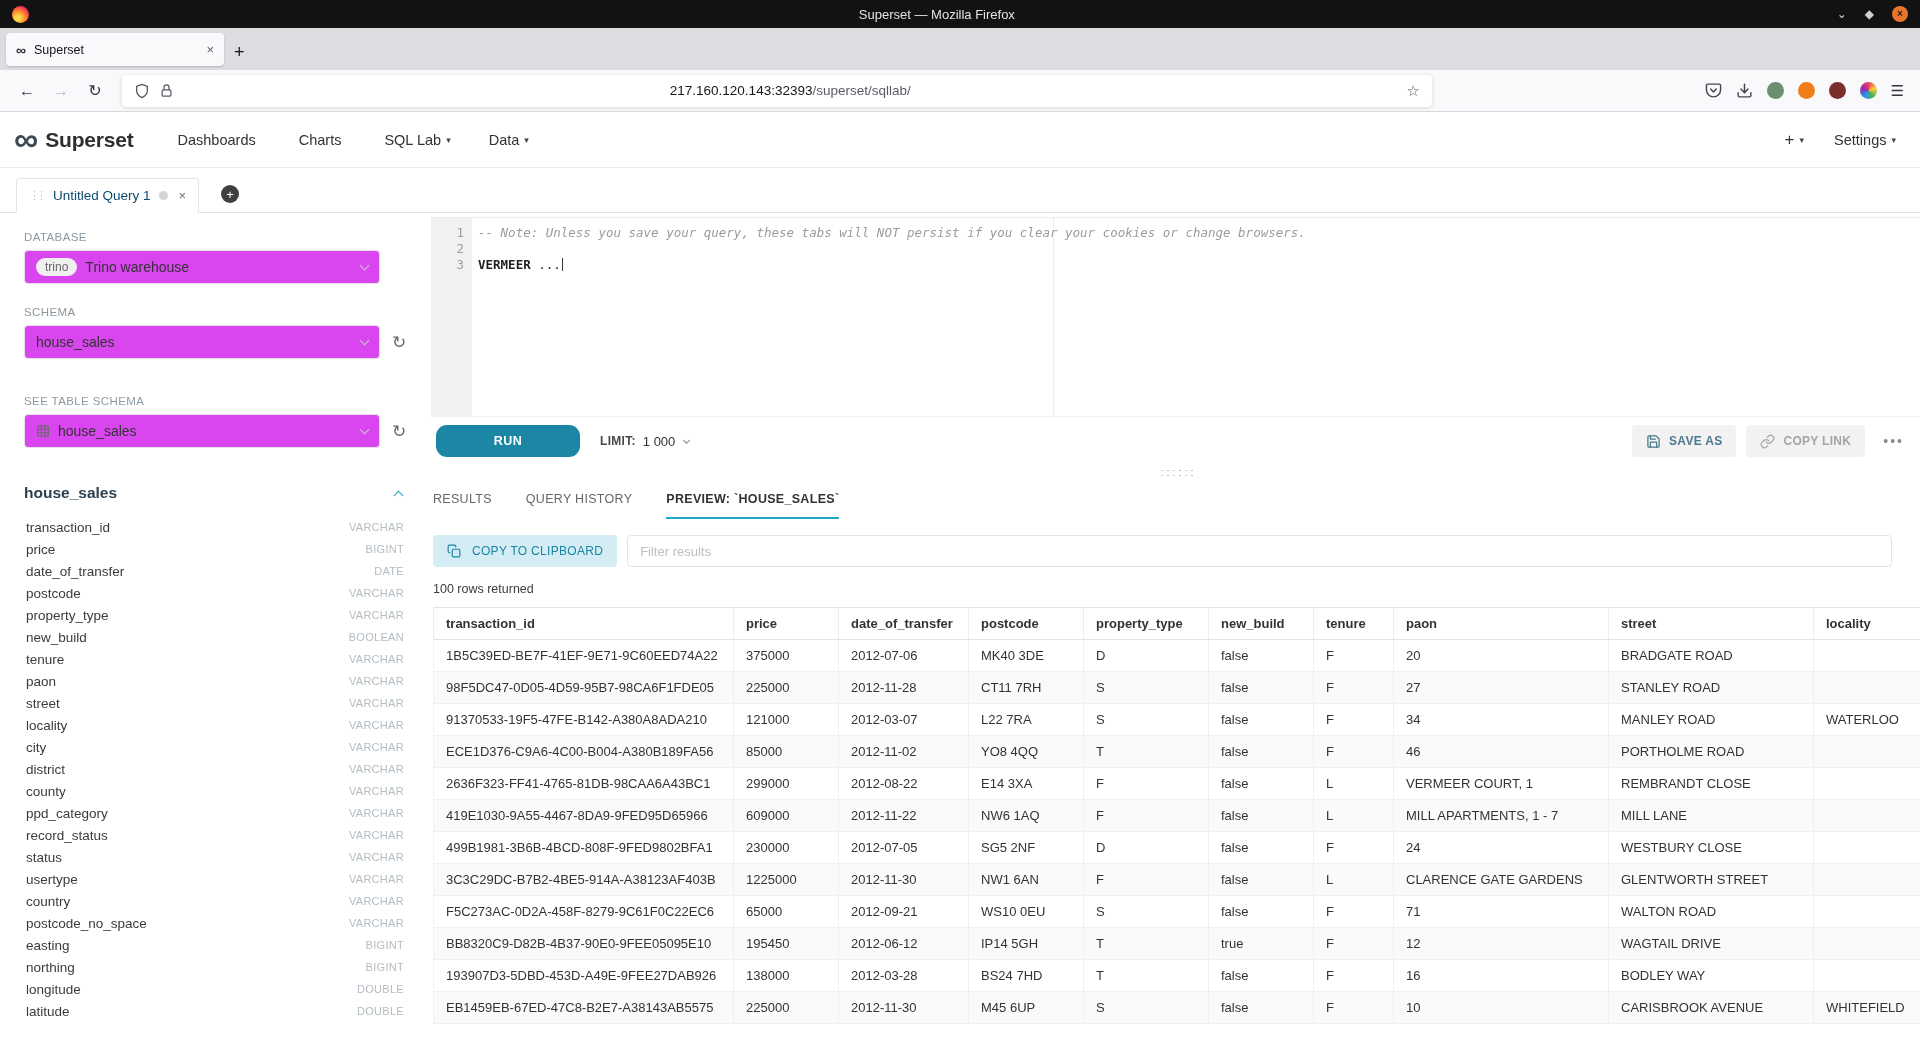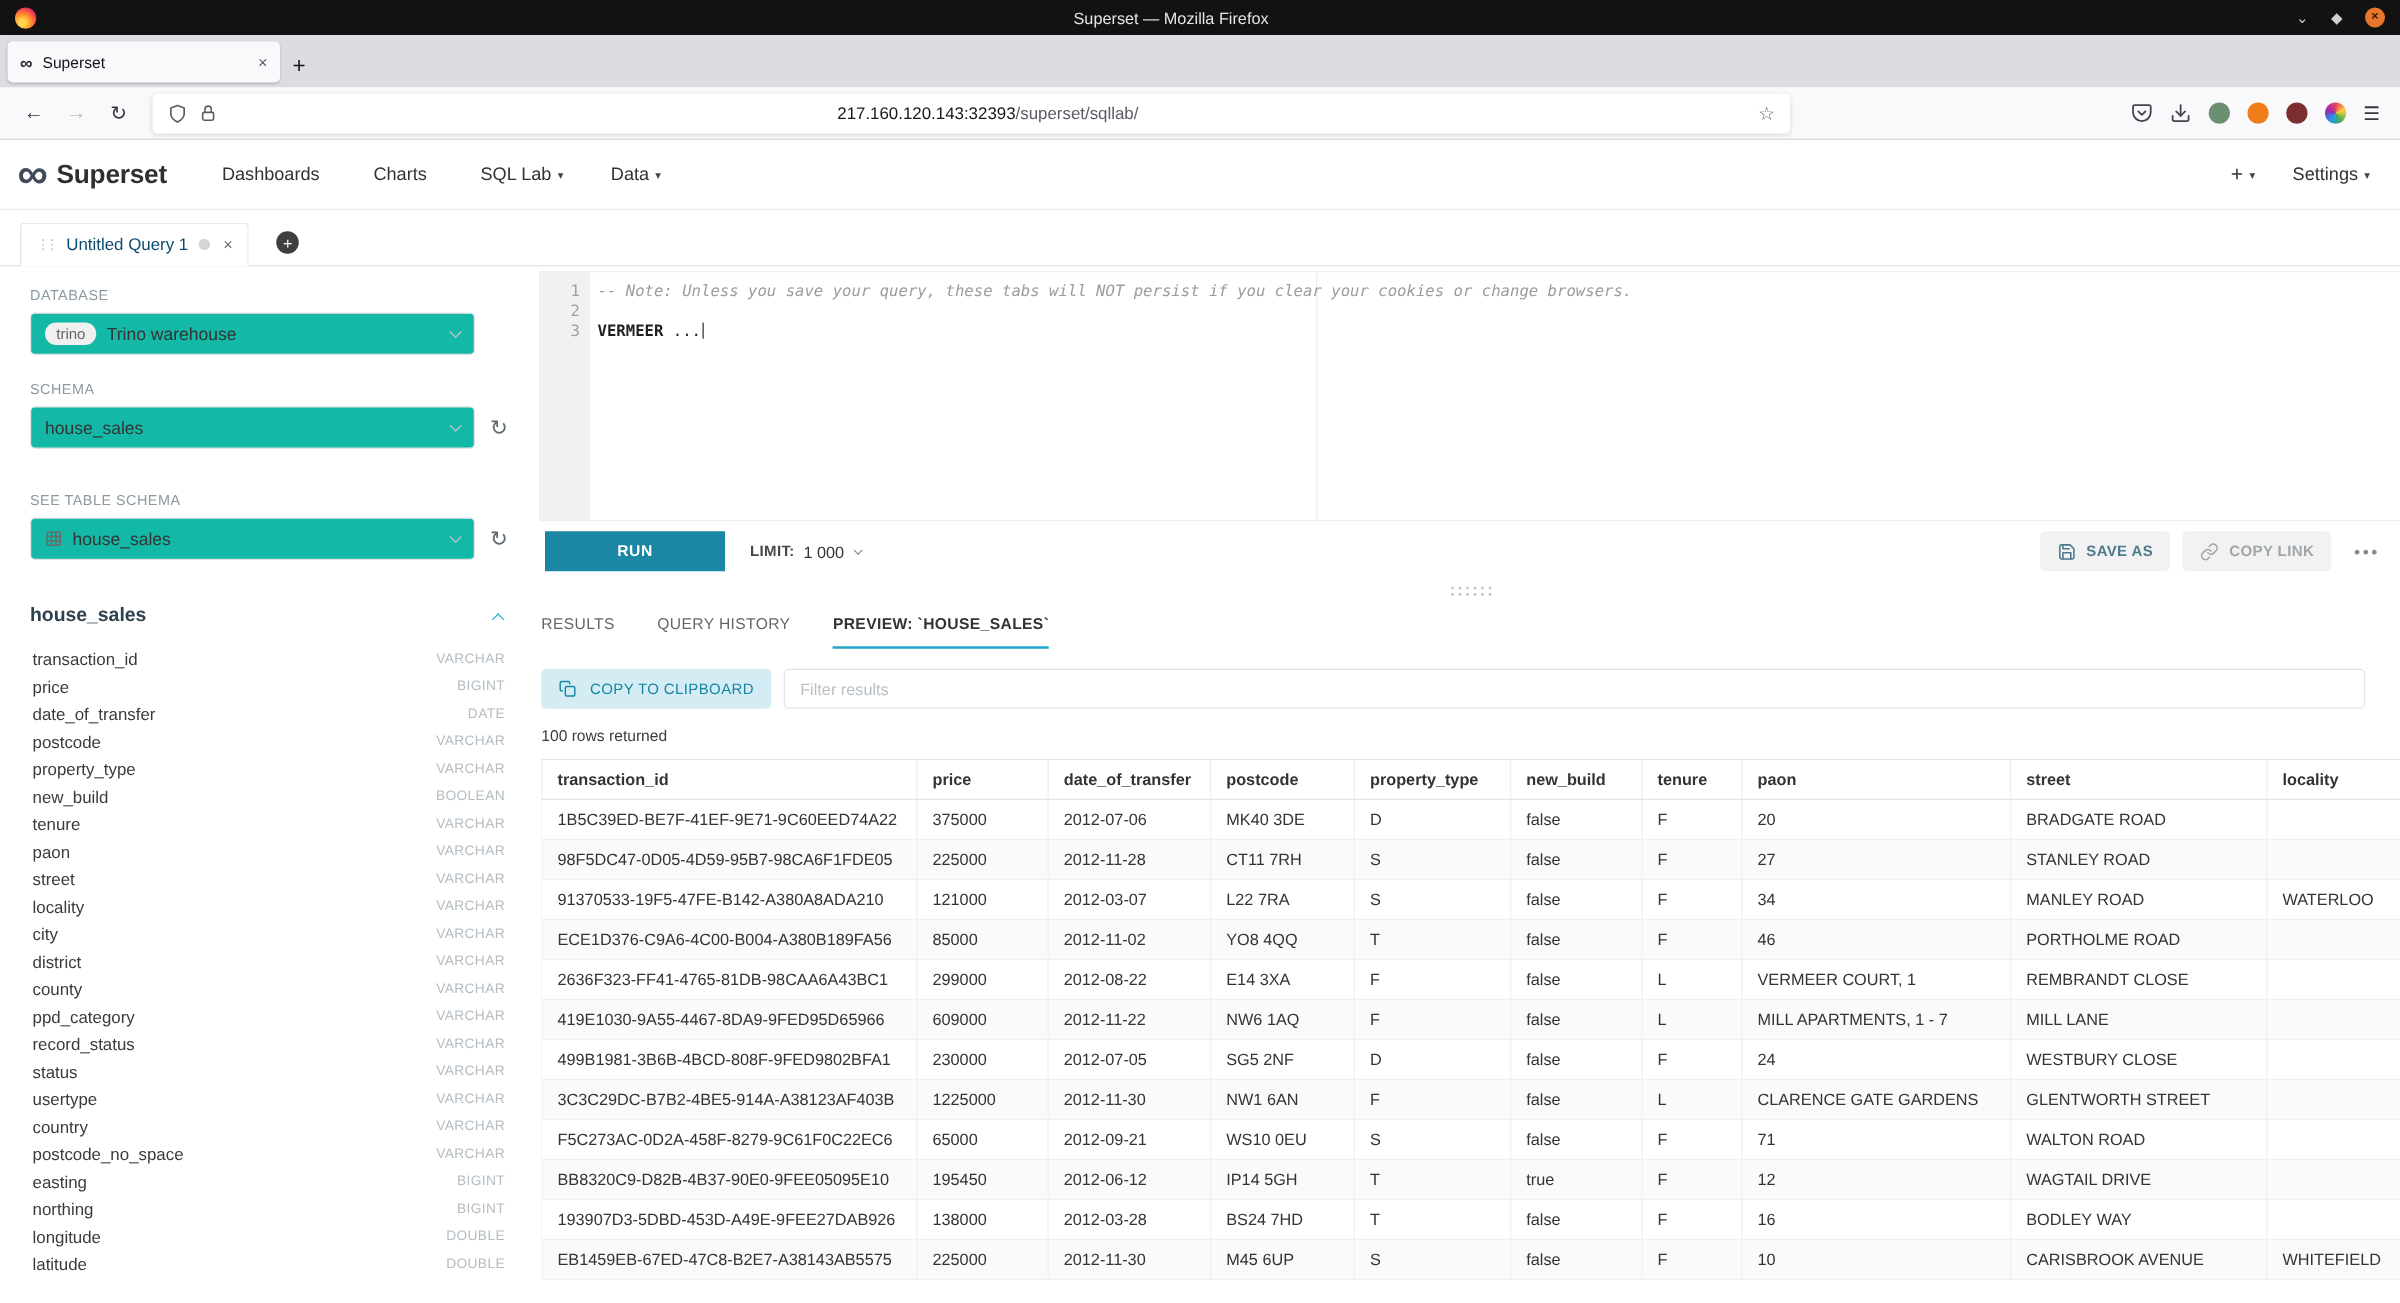--- a/index.html
+++ b/index.html
@@ -74,21 +74,21 @@
               margin:0 0 9px 22px; line-height:1; }
 
   
   .main { flex:1; display:flex; overflow:hidden; }
 
   .sidebar { flex:0 0 431px; width:431px; padding:16px 14px 0 24px; overflow:hidden; }
   .field-label { font-size:11.5px; color:#8c99a1; letter-spacing:.4px; margin:22px 0 7px; }
   .field-label.first { margin-top:2px; }
   .field-label.mt-lg { margin-top:36px; }
   .sel-row { display:flex; align-items:center; gap:12px; }
-  .select { width:356px; height:34px; border:1px solid #e3e3e3; border-radius:4px; background:#14b8a6;
+  .select { width:356px; height:34px; border:1px solid #e3e3e3; border-radius:4px; background:#d946ef;
             display:flex; align-items:center; padding:0 11px; gap:8px; }
   .pill { background:#f0f0f0; border-radius:10px; padding:2px 9px; font-size:12px; color:#666; }
   .select-value { font-size:14px; color:#333; }
   .chev { width:7px; height:7px; border-right:1.6px solid #c6c6c6; border-bottom:1.6px solid #c6c6c6;
           transform:rotate(45deg); margin-left:auto; margin-top:-3px; flex:0 0 auto; }
   .chev.up { transform:rotate(-135deg); border-color:#20a7c9; margin:4px 2px 0 0; }
   .refresh { font-size:17px; color:#5f6b72; line-height:1; }
   .schema-head { width:380px; margin-top:36px; display:flex; align-items:center; justify-content:space-between; }
   .schema-title { font-size:15.5px; font-weight:700; color:#2d4150; }
   .cols { margin-top:14px; width:380px; }
@@ -104,21 +104,21 @@
   .code { flex:1; position:relative; background:#fff; padding:7px 0 0 6px;
           font:12.5px/16px "DejaVu Sans Mono",monospace; color:#222; overflow:hidden; }
   .print-margin { position:absolute; top:0; bottom:0; left:581px; width:1px; background:#ececec; }
   .code-line { min-height:16px; white-space:pre; position:relative; z-index:1; }
   .code-line.comment { color:#9c9c9c; font-style:italic; }
   .kw { font-weight:700; color:#1f1f1f; }
   .cursor { display:inline-block; width:1.5px; height:13px; background:#333; vertical-align:-2px; margin-left:1px; }
 
   .ed-toolbar { height:48px; display:flex; align-items:center; padding:0 16px 0 5px; gap:20px; flex:0 0 auto; }
   button { font-family:inherit; cursor:pointer; }
-  .run { width:144px; height:32px; background:#1b87a5; color:#fff; border:none; border-radius:0;
+  .run { width:144px; height:32px; background:#1b87a5; color:#fff; border:none; border-radius:11px;
          font-size:12.5px; font-weight:700; letter-spacing:.5px; }
   .limit { display:flex; align-items:center; gap:7px; }
   .limit-label { font-size:12px; font-weight:600; color:#484848; letter-spacing:.3px; }
   .limit-value { font-size:13px; color:#333; }
   .chev.small { width:5px; height:5px; margin:0 0 2px 2px; border-color:#888; }
   .tb-right { margin-left:auto; display:flex; align-items:center; gap:10px; }
   .btn-light { height:32px; padding:0 14px; background:#f2f2f2; border:none; border-radius:4px;
                display:flex; align-items:center; gap:8px; font-size:12px; font-weight:700; letter-spacing:.3px; }
   .btn-save { color:#4c7a8c; }
   .btn-copylink { color:#a0a6aa; }

